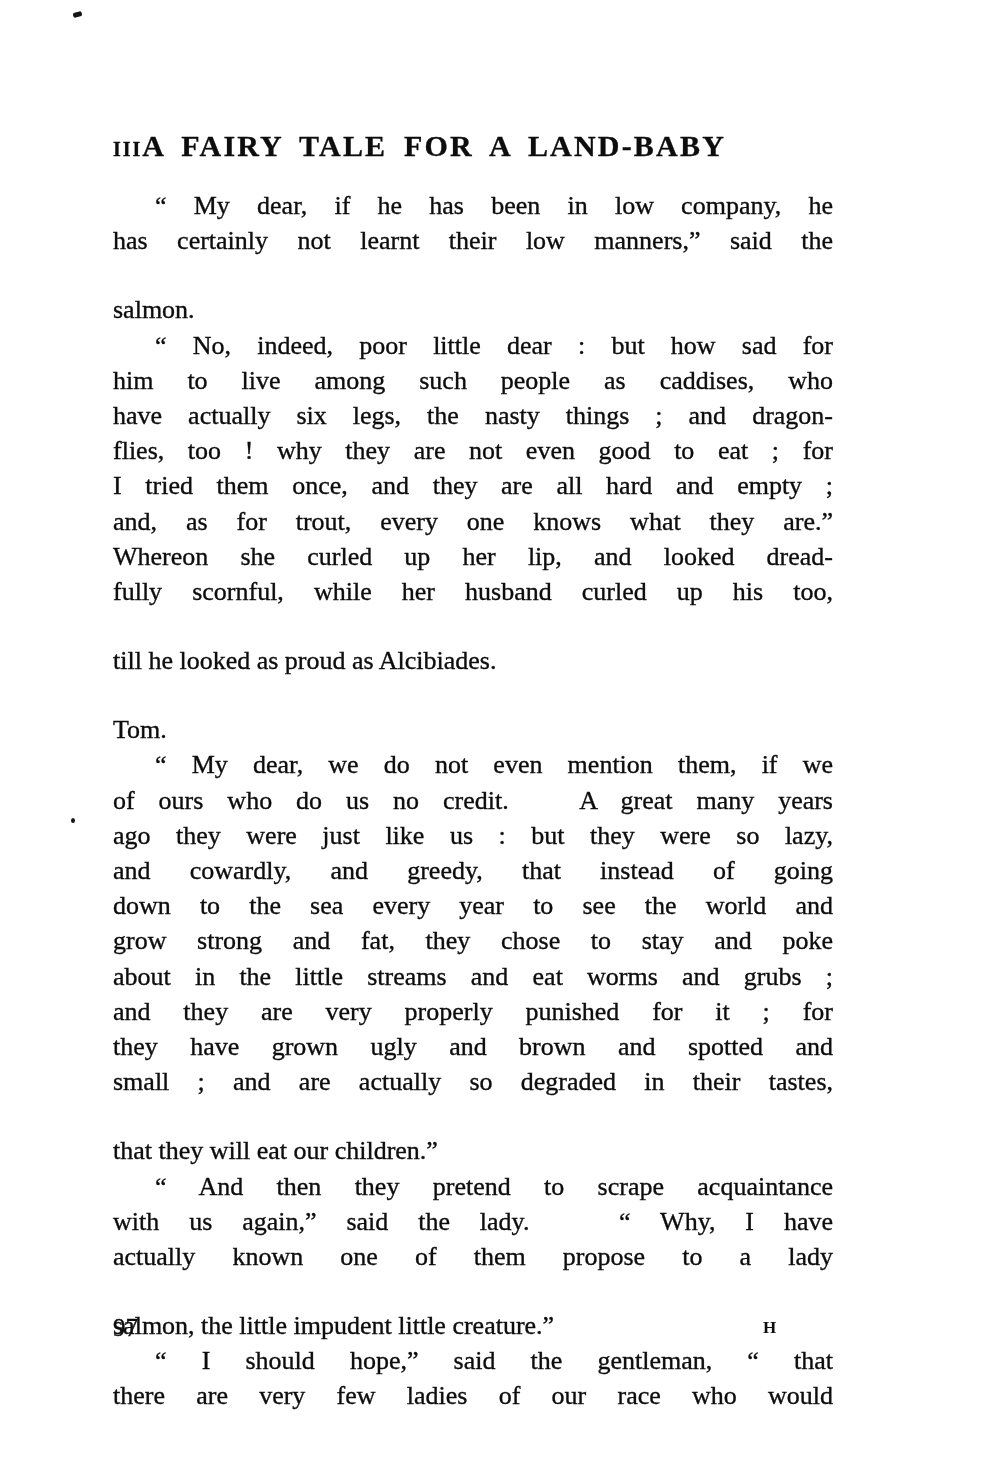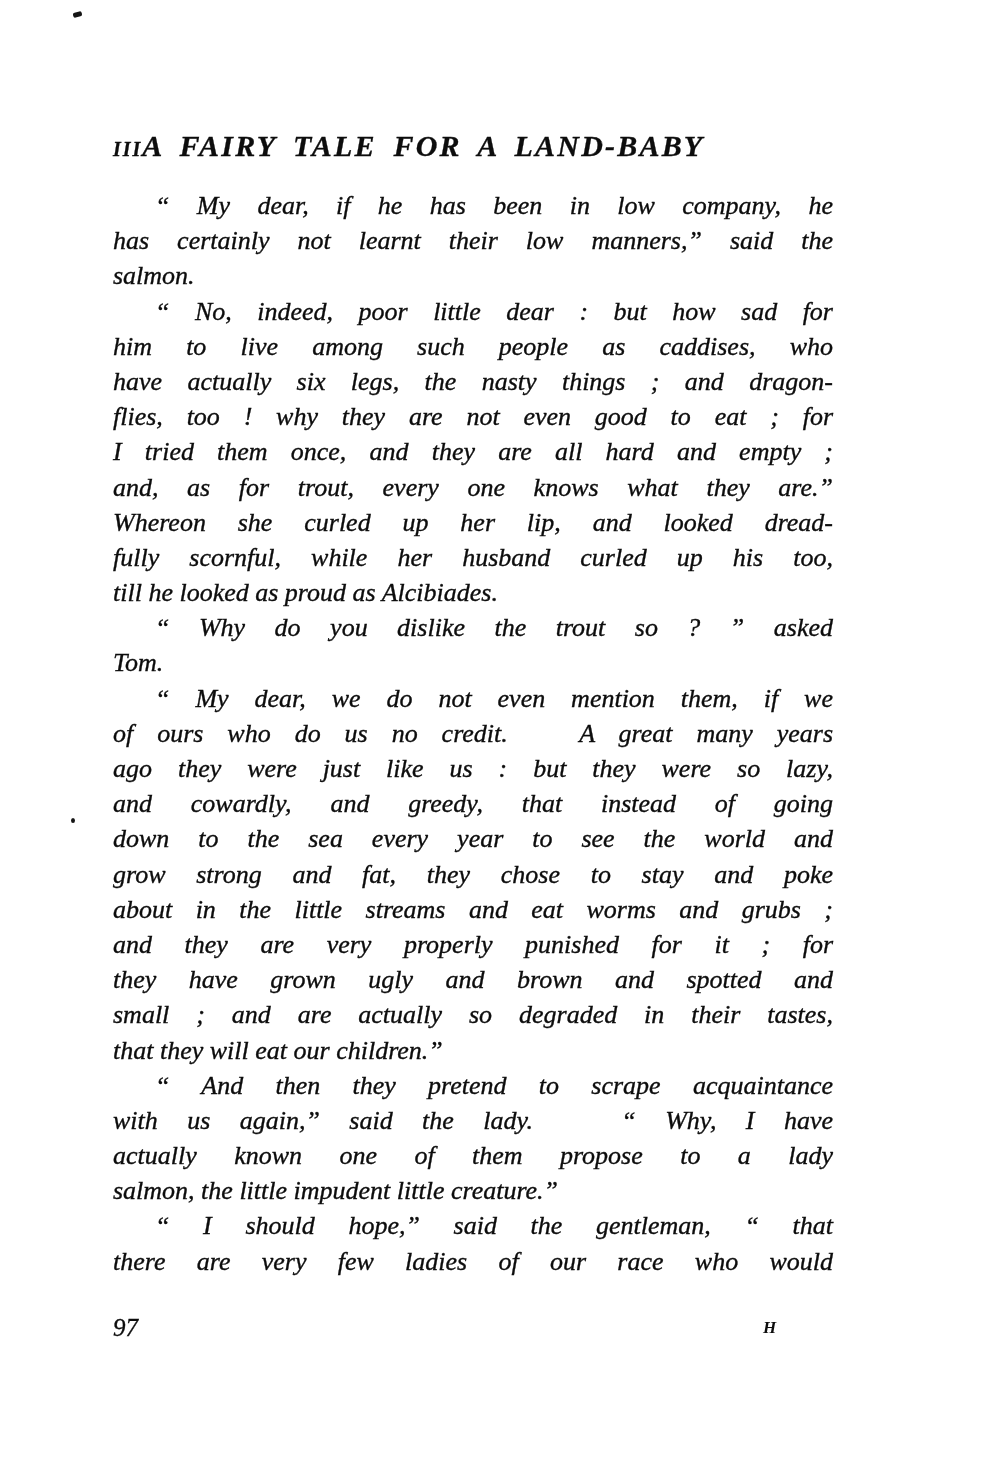--- a/index.html
+++ b/index.html
@@ -6,21 +6,20 @@
   html, body { background: #e8e8e8; }
   .page {
     position: relative;
     width: 1000px;
     height: 1457px;
     background: #ffffff;
     font-family: "Liberation Serif", serif;
     color: #0d0d0d;
     overflow: hidden;
     margin: 0 auto;
-    font-style: italic;
   }
   .header {
     position: absolute;
     top: 129px;
     left: 113px;
     width: 720px;
     display: flex;
     align-items: baseline;
   }
   .chapter-num {
@@ -48,21 +47,21 @@
     -webkit-text-stroke: 0.35px #0d0d0d;
   }
   .line {
     line-height: 35.2px;
     height: 35.2px;
     text-align: justify;
     text-align-last: justify;
     white-space: normal;
   }
   .line.first { text-indent: 42px; }
-  .line.last  { text-align-last: left; }
+  .line.last  { text-align-last: left; margin-top: 34px; }
   .footer {
     position: absolute;
     top: 1314px;
     left: 113px;
     width: 720px;
   }
   .page-number {
     width: 100%;
     text-align: left;
     font-size: 25px;
@@ -102,21 +101,20 @@
     <div class="line last">salmon.</div>
     <div class="line first">“ No, indeed, poor little dear :  but how sad for</div>
     <div class="line">him to live among such people as caddises, who</div>
     <div class="line">have actually six legs, the nasty things ; and dragon-</div>
     <div class="line">flies, too !  why they are not even good to eat ; for</div>
     <div class="line">I tried them once, and they are all hard and empty ;</div>
     <div class="line">and, as for trout, every one knows what they are.”</div>
     <div class="line">Whereon she curled up her lip, and looked dread-</div>
     <div class="line">fully scornful, while her husband curled up his too,</div>
     <div class="line last">till he looked as proud as Alcibiades.</div>
-    <div class="line first">“ Why do you dislike the trout so ? ” asked</div>
     <div class="line last">Tom.</div>
     <div class="line first">“ My dear, we do not even mention them, if we</div>
     <div class="line">of ours who do us no credit.&nbsp;&nbsp; A great many years</div>
     <div class="line">ago they were just like us :  but they were so lazy,</div>
     <div class="line">and cowardly, and greedy, that instead of going</div>
     <div class="line">down to the sea every year to see the world and</div>
     <div class="line">grow strong and fat, they chose to stay and poke</div>
     <div class="line">about in the little streams and eat worms and grubs ;</div>
     <div class="line">and they are very properly punished for it ;  for</div>
     <div class="line">they have grown ugly and brown and spotted and</div>

